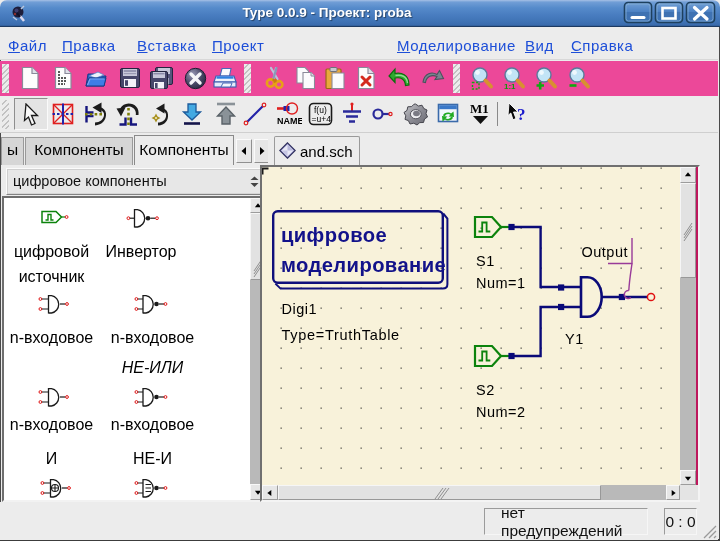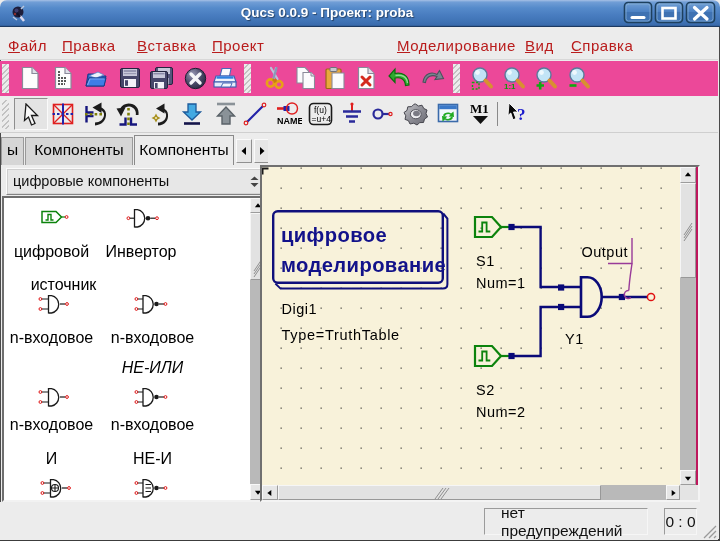--- a/index.html
+++ b/index.html
@@ -9,21 +9,21 @@
 #edgeR{position:absolute;left:719px;top:26px;width:1px;height:515px;background:#4a4a4a;}
 #edgeB{position:absolute;left:0;top:539px;width:720px;height:2px;background:#3c3c3c;}
 
 #titlebar{position:absolute;left:0;top:0;width:720px;height:27px;
  background:linear-gradient(180deg,#a7c1e6 0%,#719ed6 8%,#568bcb 30%,#4a7ec1 55%,#4074b6 80%,#3a6cae 95%,#305c96 100%);
  border-radius:7px 7px 0 0;border-bottom:1px solid #1c3a62;}
 #title-text{position:absolute;left:30px;top:5px;width:594px;text-align:center;
  color:#fff;font-weight:bold;font-size:13.5px;text-shadow:1px 1px 1px rgba(0,0,0,.45);}
 
 #menubar{position:absolute;left:0;top:27px;width:718px;height:33px;background:#ececec;border-bottom:1px solid #d8d8d8;}
-.mi{position:absolute;top:10px;font-size:15px;letter-spacing:0.5px;color:#b91c1c;}
+.mi{position:absolute;top:10px;font-size:15px;letter-spacing:0.5px;color:#1d4ed8;}
 .mi u{text-decoration:underline;}
 
 #tb1{position:absolute;left:0;top:61px;width:718px;height:35px;background:#ec4899;}
 #tb2{position:absolute;left:0;top:96px;width:718px;height:37px;background:#ececec;border-bottom:1px solid #cfcfcf;}
 .grip{position:absolute;width:7px;background:repeating-linear-gradient(135deg,#ececec 0 2.5px,#c2c2c2 2.5px 4px);}
 .ticon{position:absolute;}
 
 #ltabs{position:absolute;left:0;top:134px;width:270px;height:31px;}
 .ltab{position:absolute;font-size:15.5px;color:#000;border:1px solid #9a9a9a;border-bottom:none;text-align:center;}
 
@@ -57,21 +57,21 @@
     <div id="edgeB"></div>
  <div id="titlebar">
   <svg width="20" height="20" style="position:absolute;left:9px;top:4px" viewBox="0 0 20 20">
     <circle cx="9" cy="8" r="5.5" fill="#1d1d3a"></circle>
     <circle cx="7.5" cy="6.5" r="2" fill="#3c3c6e"></circle>
     <path d="M11 12 L15 17" stroke="#d8d8ee" stroke-width="2.5"></path>
     <path d="M4 13 L8 16 M12 5 L15 2" stroke="#b9c6de" stroke-width="1.5"></path>
     <circle cx="6" cy="10" r="1.2" fill="#8c2f2f"></circle>
     <path d="M8 9 l3 4" stroke="#11112c" stroke-width="2"></path>
   </svg>
-  <div id="title-text">Qucs 0.0.9 - Проект: proba</div>
+  <div id="title-text">Type 0.0.9 - Проект: proba</div>
   <svg width="95" height="27" viewBox="0 0 95 27" style="position:absolute;left:623px;top:0">
     <defs>
      <linearGradient id="wbg" x1="0" y1="0" x2="0" y2="1">
       <stop offset="0" stop-color="#72a0d6"></stop>
             <stop offset="0.45" stop-color="#4d82c4"></stop>
       <stop offset="0.5" stop-color="#3f72b2"></stop>
             <stop offset="1" stop-color="#3e72b4"></stop>
      </linearGradient>
     </defs>
     <g stroke-linecap="round">
@@ -306,21 +306,21 @@
   <div class="ltab" style="left:25px;top:3px;width:108px;height:28px;background:#d6d6d6;padding-top:3px;">Компоненты</div>
   <div class="ltab" style="left:134px;top:1px;width:100px;height:30px;background:#ececec;padding-top:5px;border-color:#8a8a8a;">Компоненты</div>
   <div class="ltab" style="left:236px;top:5px;width:16px;height:24px;background:#e6e6e6;border:1px solid;border-color:#fafafa #909090 #909090 #fafafa;"><svg width="8" height="8" style="margin-top:7px" viewBox="0 0 8 8">
           <path d="M6 0 L1.5 4 L6 8 Z" fill="#000"></path>
         </svg></div>
   <div class="ltab" style="left:254px;top:5px;width:16px;height:24px;background:#e6e6e6;border:1px solid;border-color:#fafafa #909090 #909090 #fafafa;"><svg width="8" height="8" style="margin-top:7px" viewBox="0 0 8 8">
           <path d="M2 0 L6.5 4 L2 8 Z" fill="#000"></path>
         </svg></div>
  </div>
  <div id="combo">
-      <span>цифровые компоненты</span>
+      <span>цифровое компоненты</span>
   <svg width="11" height="12" style="position:absolute;left:242px;top:7px" viewBox="0 0 11 12">
    <path d="M1.5 4 L5.5 0.5 L9.5 4 Z" fill="#444"></path>
    <path d="M1.5 7 L9.5 7 L5.5 11 Z" fill="#444"></path>
   </svg>
  </div>
  <div id="listframe">
   <svg style="position:absolute;left:35px;top:11px" width="30" height="16" viewBox="0 0 30 16">
    <path d="M3 2.5 H17 L22.5 8 L17 13.5 H3 Z" fill="none" stroke="#0c830c" stroke-width="1.5"></path>
    <path d="M6.5 11 H9 V5.5 H12 V11 H14.5" fill="none" stroke="#0c830c" stroke-width="1.4"></path>
    <path d="M22.5 8 H26" stroke="#0c830c" stroke-width="1.2"></path>
@@ -329,21 +329,21 @@
   <svg style="position:absolute;left:122px;top:9px" width="36" height="22" viewBox="0 0 36 22">
    <circle cx="2.4" cy="11.2" r="1.4" fill="none" stroke="#e01818" stroke-width="1"></circle>
    <path d="M3.8 11.2 H8.5" stroke="#1a1a1a" stroke-width="1.2"></path>
    <path d="M8.5 2 V20.4 M8.5 2.6 H11.5 A8.5 8.8 0 0 1 11.5 20 H8.5" fill="none" stroke="#1a1a1a" stroke-width="1.3"></path>
    <circle cx="22" cy="11.2" r="2.3" fill="#1a1a1a"></circle>
    <path d="M24.3 11.2 H29.5" stroke="#1a1a1a" stroke-width="1.2"></path>
    <circle cx="31" cy="11.2" r="1.4" fill="none" stroke="#e01818" stroke-width="1"></circle>
   </svg>
   <div class="litem" style="left:0px;top:45px;width:95px;">цифровой</div>
   <div class="litem" style="left:90px;top:45px;width:94px;">Инвертор</div>
-  <div class="litem" style="left:12px;top:70px;width:95px;margin-top:8px;">источник</div>
+  <div class="litem" style="left:0px;top:70px;width:95px;">источник</div>
   <svg style="position:absolute;left:34px;top:93px" width="34" height="24" viewBox="0 0 34 24">
    <circle cx="2.4" cy="8" r="1.4" fill="none" stroke="#e01818" stroke-width="1"></circle>
    <circle cx="2.4" cy="18" r="1.4" fill="none" stroke="#e01818" stroke-width="1"></circle>
    <path d="M3.8 8 H10.5 M3.8 18 H10.5" stroke="#1a1a1a" stroke-width="1.2"></path>
    <path d="M10.5 4 V22.4 M10.5 4.6 H13.5 A8.5 8.8 0 0 1 13.5 22 H10.5" fill="none" stroke="#1a1a1a" stroke-width="1.3"></path>
    <path d="M22 13 H27.5" stroke="#1a1a1a" stroke-width="1.2"></path>
    <circle cx="29" cy="13" r="1.4" fill="none" stroke="#e01818" stroke-width="1"></circle>
   </svg>
   <svg style="position:absolute;left:130px;top:93px" width="38" height="24" viewBox="0 0 38 24">
    <circle cx="2.4" cy="8" r="1.4" fill="none" stroke="#e01818" stroke-width="1"></circle>
@@ -414,20 +414,29 @@
             <path d="M4.5 7.5 L8 3 H1 Z" fill="#000"></path>
           </svg>
         </div>
   </div>
  </div>
  <div id="splitter">
   <svg width="9" height="40" style="position:absolute;left:0;top:146px" viewBox="0 0 9 40">
         <path d="M1 12 L8 2 M1 22 L8 12 M1 32 L8 22 M1 42 L8 32" stroke="#9a9a9a" stroke-width="1.2"></path>
       </svg>
  </div>
+ <div id="dtab">
+  <svg width="17" height="17" style="position:absolute;left:4px;top:5px" viewBox="0 0 17 17">
+   <path d="M8.5 0.8 L16.2 8.5 L8.5 16.2 L0.8 8.5 Z" fill="#9a9ad2" stroke="#32325e" stroke-width="1.2"></path>
+   <path d="M8.5 2.4 L14.6 8.5 L8.5 14.6 L2.4 8.5 Z" fill="#e8e8f6"></path>
+   <path d="M8.5 2.4 L14.6 8.5 L8.5 8.5 Z" fill="#b8b8dc"></path>
+   <path d="M8.5 8.5 L8.5 14.6 L2.4 8.5 Z" fill="#c6c6e4"></path>
+  </svg>
+  <span style="position:absolute;left:25px;top:6px;font-size:15px;color:#000;">and.sch</span>
+ </div>
  <div id="schframe">
   <svg id="schem" style="position:absolute;left:0;top:0" width="418" height="318" viewBox="0 0 418 318">
    <defs>
     <pattern id="dots" width="20" height="20" patternUnits="userSpaceOnUse" x="9" y="11">
      <rect x="9.5" y="9.5" width="1.3" height="1.3" fill="#55554a"></rect>
     </pattern>
    </defs>
    <rect x="0" y="0" width="418" height="318" fill="#f8f2da"></rect>
    <rect x="0" y="0" width="418" height="318" fill="url(#dots)"></rect>
    <path d="M0.5 7.5 V1.5 H6.5" fill="none" stroke="#1a1a1a" stroke-width="2"></path>

